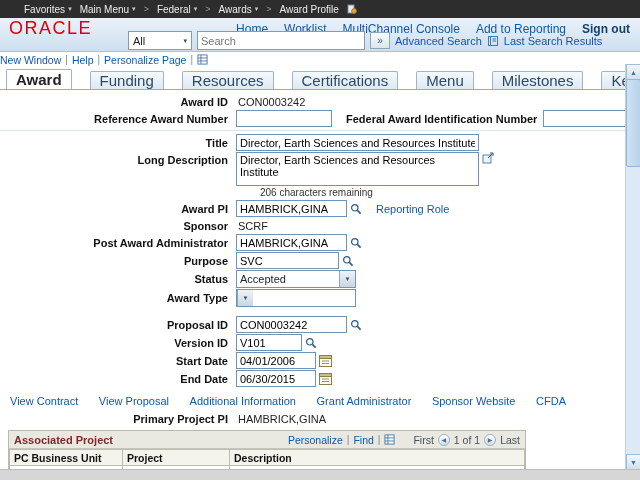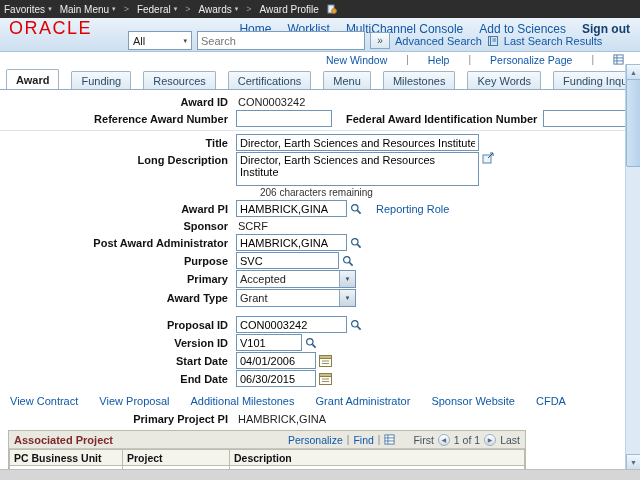--- a/index.html
+++ b/index.html
@@ -1,45 +1,45 @@
 <!DOCTYPE html>
 <html><head>
 <meta charset="utf-8">
 <style>
   html,body{margin:0;padding:0}
   .screen{position:relative;width:640px;height:480px;background:#fff;overflow:hidden;
           font-family:"Liberation Sans",sans-serif;font-size:11px;color:#222}
   a{color:#1058a8;text-decoration:none;cursor:pointer;white-space:nowrap}
 
   
-  .topbar{height:18px;background:#2d2d2d;color:#ededed;display:flex;align-items:center;gap:8px;padding:0 4px;font-size:10px}
+  .topbar{height:18px;background:#2d2d2d;color:#ededed;display:flex;align-items:center;gap:8px;padding:0 24px;font-size:10px}
   .bc-item{display:flex;align-items:center;gap:3px;cursor:pointer;white-space:nowrap}
   .bc-caret{font-size:7px;color:#c8c8c8}
   .bc-sep{color:#9a9a9a;font-size:9px}
 
   
   .banner{position:relative;height:33px;background:linear-gradient(#eaf2fa,#cddff0);border-bottom:1px solid #a9c3da}
   .logo{position:absolute;left:9px;top:0;color:#dd0000;font-weight:400;font-size:18px;letter-spacing:1.5px}
   .nav-links{position:absolute;top:4px;right:10px;display:flex;gap:16px;font-size:12px}
   .signout{font-weight:700;color:#15406e}
   .search-row{position:absolute;left:128px;top:13px;display:flex;align-items:center;gap:5px}
   .scope{width:54px;height:17px;border:1px solid #7f9db9;background:#fff;display:flex;align-items:center;justify-content:space-between;padding:0 4px;cursor:pointer}
   .scope .bc-caret{color:#444}
   .searchbox{width:160px;height:17px;border:1px solid #7f9db9;padding:0 3px;font:inherit;font-size:11px}
   .gobtn{width:20px;height:17px;border:1px solid #8aa6c0;background:linear-gradient(#f8fbfd,#dbe7f1);font-size:10px;color:#34506c;cursor:pointer;padding:0;line-height:1}
   .mini-icon{display:inline-flex;align-items:center;cursor:pointer}
 
   
-  .pagebar{height:13px;display:flex;justify-content:flex-end;align-items:center;gap:19px;padding:1px 16px 0 0;font-size:10.5px;background:#fff}
+  .pagebar{height:13px;display:flex;align-items:center;gap:4px;padding:1px 16px 0 0;font-size:10.5px;background:#fff}
   .pipe{color:#888;font-size:10px}
 
   
   .tabs{display:flex;align-items:flex-end;padding-left:6px;margin-top:3px;border-bottom:1px solid #92aec7;height:20px}
-  .tab{height:17px;display:flex;align-items:center;padding:0 9px;margin-right:12px;border:1px solid #9db4ca;border-bottom:none;
-       border-radius:2px 2px 0 0;background:linear-gradient(#f5f9fc,#dde9f3);cursor:pointer;white-space:nowrap;font-size:11px;color:#2c4a66}
+  .tab{height:17px;display:flex;align-items:center;padding:0 9px;margin-right:18px;border:1px solid #9db4ca;border-bottom:none;
+       border-radius:2px 2px 0 0;background:linear-gradient(#f5f9fc,#dde9f3);cursor:pointer;white-space:nowrap;font-size:15px;color:#2c4a66}
   .tab.active{background:#fff;font-weight:700;color:#222;height:19px}
 
   .content{width:627px}
   .form{padding-top:3px}
   .row{display:flex;align-items:center;margin:1px 0;min-height:15px}
   .label{width:228px;text-align:right;font-weight:700;padding-right:8px;white-space:nowrap;flex:none;color:#111}
   .label2{font-weight:700;padding:0 6px 0 14px;white-space:nowrap;color:#111}
   .static{padding-left:2px}
   .tbox{height:15px;border:1px solid #6f94b5;padding:0 3px;font:inherit;font-size:11px;background:#fff;flex:none}
   .w88{width:88px}.w105{width:105px}.w235{width:235px}.w103{width:103px}.w95{width:95px}.w58{width:58px}.w72{width:72px}
@@ -106,21 +106,21 @@
         </svg>
     </span>
   </div>
 
   <div class="banner">
     <div class="logo">ORACLE</div>
     <div class="nav-links">
       <a>Home</a>
       <a>Worklist</a>
       <a>MultiChannel Console</a>
-      <a>Add to Sciences</a>
+      <a>Add to Reporting</a>
       <a class="signout">Sign out</a>
     </div>
     <div class="search-row">
       <div class="scope">
         <span>All</span>
         <span class="bc-caret">▾</span>
       </div>
       <input class="searchbox" placeholder="Search" style="">
       <button class="gobtn">»</button>
       <a>Advanced Search</a>
@@ -233,31 +233,30 @@
         <input class="tbox w95" value="SVC" style="">
         <span class="lookup">
           <svg width="12" height="12" viewBox="0 0 12 12">
               <circle cx="4.8" cy="4.8" r="3.2" fill="#fff" stroke="#2b5b8a" stroke-width="1.2"></circle>
               <line x1="7.4" y1="7.4" x2="10.6" y2="10.6" stroke="#2b5b8a" stroke-width="1.6"></line>
             </svg>
         </span>
       </div>
 
       <div class="row">
-        <div class="label">Primary</div>
+        <div class="label">Status</div>
         <div class="ddl">
           <span class="val">Accepted</span>
           <span class="btn">▼</span>
         </div>
       </div>
 
       <div class="row">
         <div class="label">Award Type</div>
         <div class="ddl">
-          <span class="val">Grant</span>
           <span class="btn">▼</span>
         </div>
       </div>
 
       <div class="spacer"></div>
 
       <div class="row">
         <div class="label">Proposal ID</div>
         <input class="tbox w103" value="CON0003242" style="">
         <span class="lookup">
@@ -301,21 +300,21 @@
               <rect x="0.5" y="1.5" width="12" height="3" fill="#c8bf8a" stroke="#8a7f4a"></rect>
               <line x1="3" y1="7" x2="10" y2="7" stroke="#9a9060"></line>
               <line x1="3" y1="9.5" x2="10" y2="9.5" stroke="#9a9060"></line>
             </svg>
         </span>
       </div>
 
       <div class="links-row">
         <a>View Contract</a>
         <a>View Proposal</a>
-        <a>Additional Milestones</a>
+        <a>Additional Information</a>
         <a>Grant Administrator</a>
         <a>Sponsor Website</a>
         <a>CFDA</a>
       </div>
 
       <div class="row primary-row">
         <div class="label">Primary Project PI</div>
         <div class="static">HAMBRICK,GINA</div>
       </div>
     </div>

